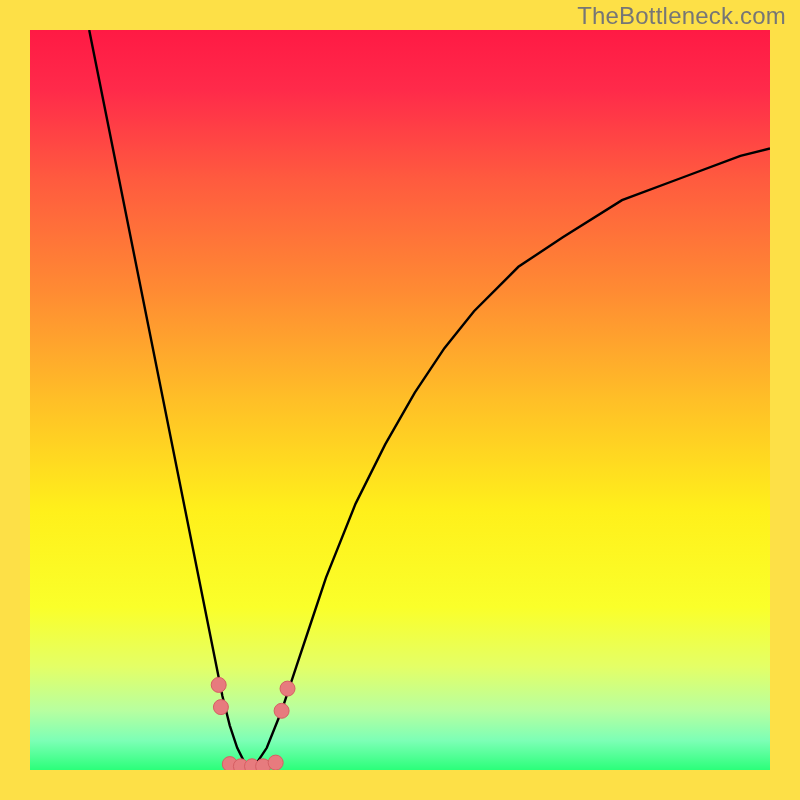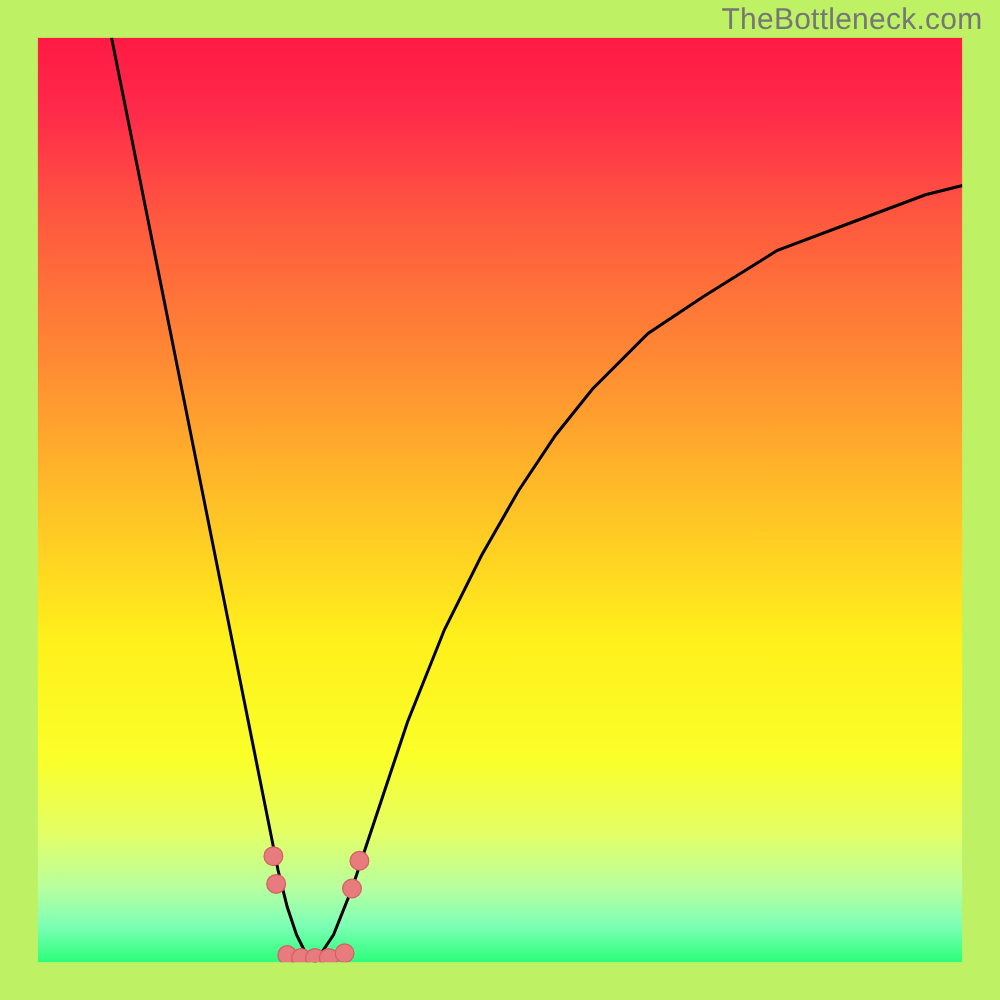--- a/index.html
+++ b/index.html
@@ -8,21 +8,21 @@
     width: 800px;
     height: 800px;
     background: #000;
     overflow: hidden;
     font-family: Arial, Helvetica, sans-serif;
   }
   .frame {
     position: relative;
     width: 800px;
     height: 800px;
-    background: #bef264;
+    background: #fde047;
   }
   .plot-area {
     position: absolute;
     left: 30px;
     top: 30px;
     width: 740px;
     height: 740px;
     overflow: hidden;
   }
   .grad {

